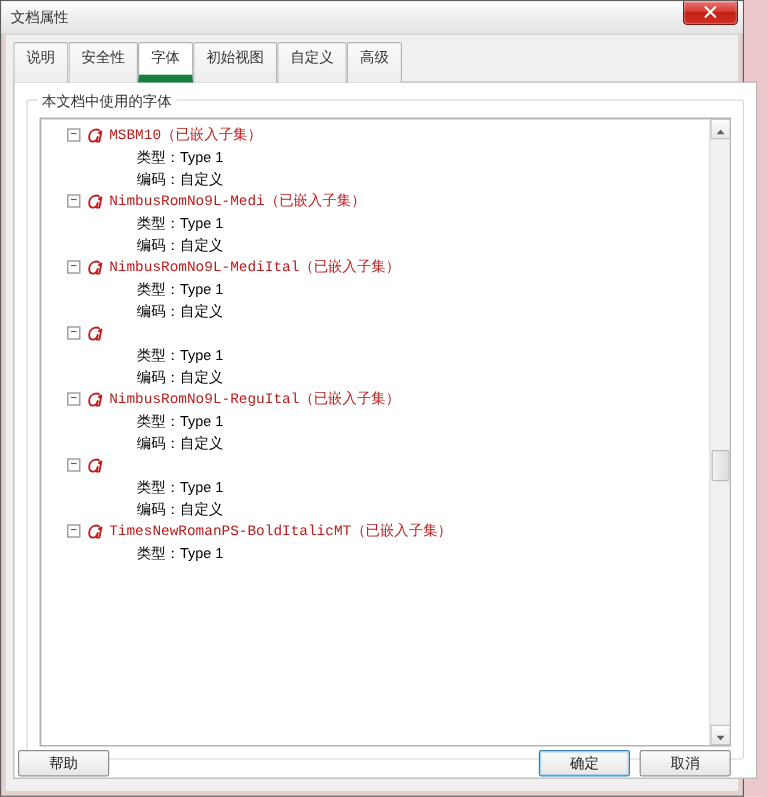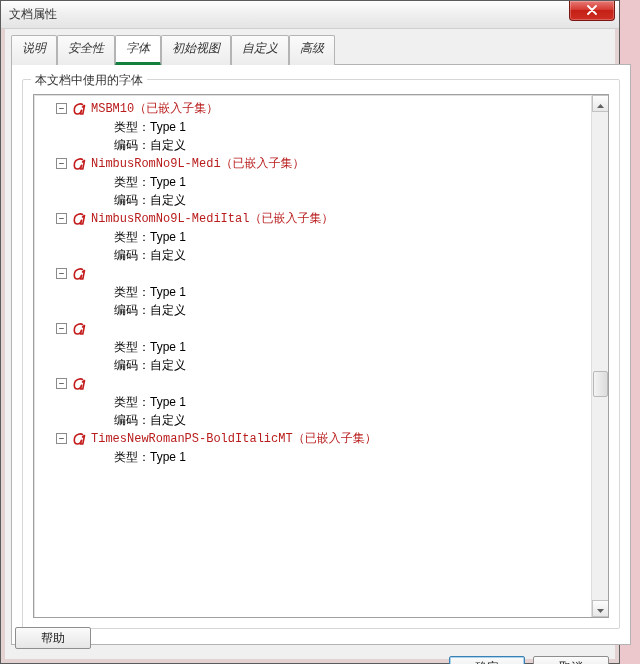--- a/index.html
+++ b/index.html
@@ -43,25 +43,24 @@
   }
   .tab {
     padding: 4px 10px 5px 10px;
     border: 1px solid #b4b4b4;
     border-bottom: none;
     background: linear-gradient(to bottom, #fbfbfb, #ececec);
     margin-right: 0px;
     margin-bottom: -1px;
     border-radius: 2px 2px 0 0;
     color: #333;
-    font-style: italic;
   }
   .tab.active {
     background: #fff;
-    border-bottom: 3px solid #15803d;
+    border-bottom: 7px solid #15803d;
     position: relative;
   }
 
   .tab-panel {
     width: 620px; margin: 0 10px; background: #fff;
     border: 1px solid #b4b4b4; border-top: none;
     height: 580px;
     position: relative;
   }
 
@@ -122,22 +121,22 @@
     width: 16px; height: 16px; margin-right: 4px;
     display: inline-flex; align-items: center; justify-content: center;
   }
   .fname { color: #b91c1c; font-family: Liberation Mono, monospace; }
   .fprops { padding-left: 58px; }
   .fprop { height: 18px; line-height: 18px; }
 
   
   .bottom-bar {
     position: absolute; left: 0; right: 0; bottom: 0; height: 36px;
-    display: flex; align-items: flex-start; justify-content: space-between;
-    padding: 0 10px 4px 14px;
+    display: flex; align-items: flex-end; justify-content: space-between;
+    padding: 0 10px 16px 14px;
   }
   .btn {
     min-width: 76px; height: 22px;
     border: 1px solid #8e8e8e;
     background: linear-gradient(#fbfbfb,#e6e6e6);
     border-radius: 2px;
     display: inline-flex; align-items: center; justify-content: center;
     color: #222;
     margin-left: 8px;
     padding: 0 12px;
@@ -239,20 +238,21 @@
               </div>
             </div>
             <div class="fnode">
               <div class="frow">
                 <span class="twisty">−</span>
                 <span class="ficon">
                   <svg width="16" height="16" viewBox="0 0 16 16">
                     <path d="M11.5 3.5 C11.5 3.5 10 2.5 7.5 3.2 C5 3.9 3.3 6.5 3.3 9.2 C3.3 11.5 4.6 13 6.5 13 C8.3 13 9.8 11.3 10.5 9.2 L9.5 13 L11.8 13 L13.5 4.5 C13.5 4.5 12.5 5 11.5 6" fill="none" stroke="#c41c1c" stroke-width="1.6" stroke-linecap="round" stroke-linejoin="round"></path>
                   </svg>
                 </span>
+                <span class="fname">NimbusRomNo9L-ReguItal（已嵌入子集）</span>
               </div>
               <div class="fprops">
                 <div class="fprop">类型：Type 1</div>
                 <div class="fprop">编码：自定义</div>
               </div>
             </div>
             <div class="fnode">
               <div class="frow">
                 <span class="twisty">−</span>
                 <span class="ficon">

